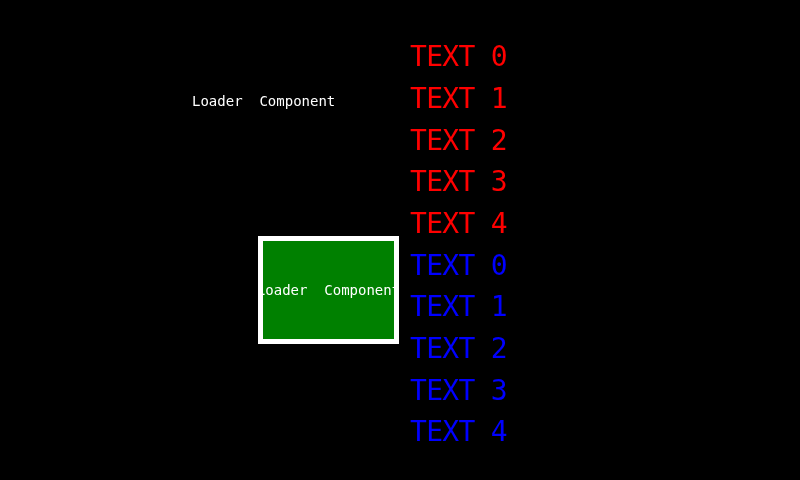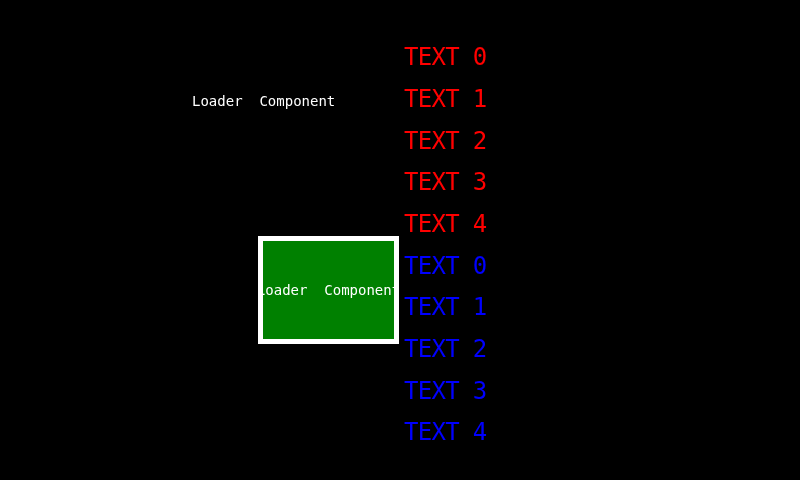--- a/index.html
+++ b/index.html
@@ -26,24 +26,24 @@
   
   .text-list {
     position: absolute;
     left: 398px;
     top: 0;
     width: 260px;
     height: 480px;
   }
   .text-row {
     position: absolute;
-    left: 6px;
+    left: 12px;
     white-space: pre;
     font-family: "DejaVu Sans Mono", monospace;
-    font-size: 24px;
+    font-size: 28px;
     line-height: 30px;
     letter-spacing: -0.7px;
   }
   .text-row.red  { color: #ff0000; }
   .text-row.blue { color: #0000ff; }
 
   
   .loader-label {
     position: absolute;
     left: 192px;

